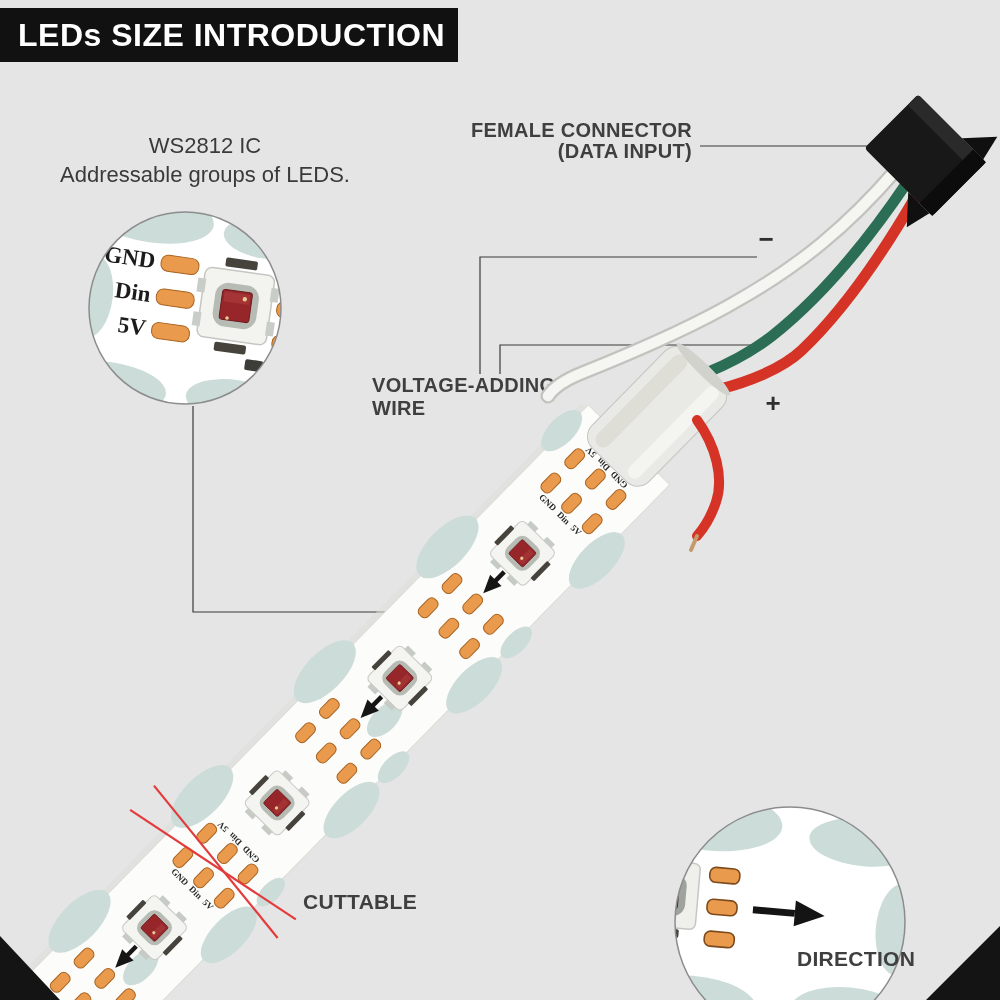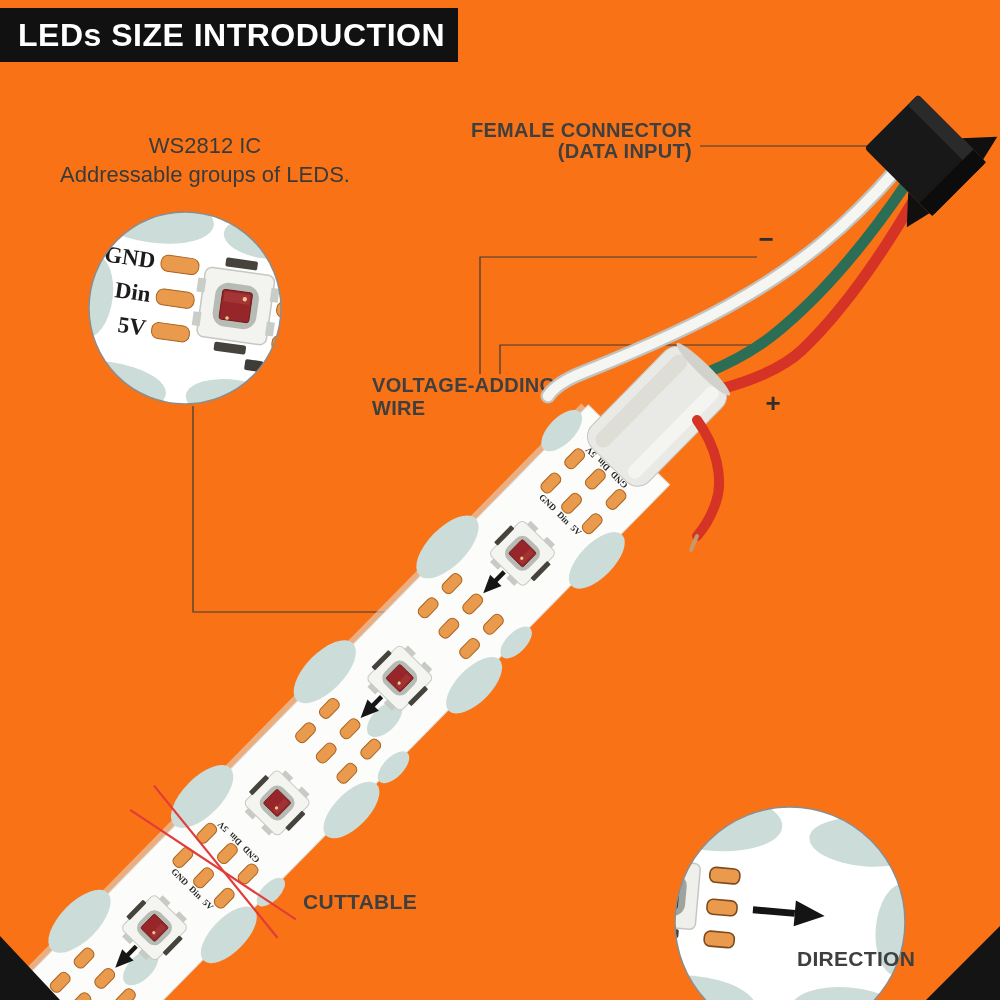--- a/index.html
+++ b/index.html
@@ -1,16 +1,16 @@
 <!DOCTYPE html>
 <html><head>
 <meta charset="utf-8">
 <style>
   html,body { margin:0; padding:0; background:#ffffff; }
-  .stage { position:relative; width:1000px; height:1000px; background:#f97316; overflow:hidden; }
+  .stage { position:relative; width:1000px; height:1000px; background:#e5e5e5; overflow:hidden; }
   svg { display:block; }
   .title-text { font:700 32px "Liberation Sans", sans-serif; fill:#ffffff; letter-spacing:.5px; }
   .ic-text    { font:400 22px "Liberation Sans", sans-serif; fill:#3a3a3a; }
   .lbl        { font:700 20px "Liberation Sans", sans-serif; fill:#3f3f3f; letter-spacing:.3px; }
   .sign       { font:700 26px "Liberation Sans", sans-serif; fill:#2e2e2e; }
   .pinlbl     { font:700 23px "Liberation Serif", serif; fill:#1c1c1c; }
   .tinypin    { font:700 9px  "Liberation Serif", serif; fill:#262626; }
   .annline    { stroke:#3a3a3a; stroke-width:1.2; fill:none; }
   .pad        { fill:#ea9a4d; stroke:#a8621f; stroke-width:1; }
   .blob       { fill:#cbdcd9; }

